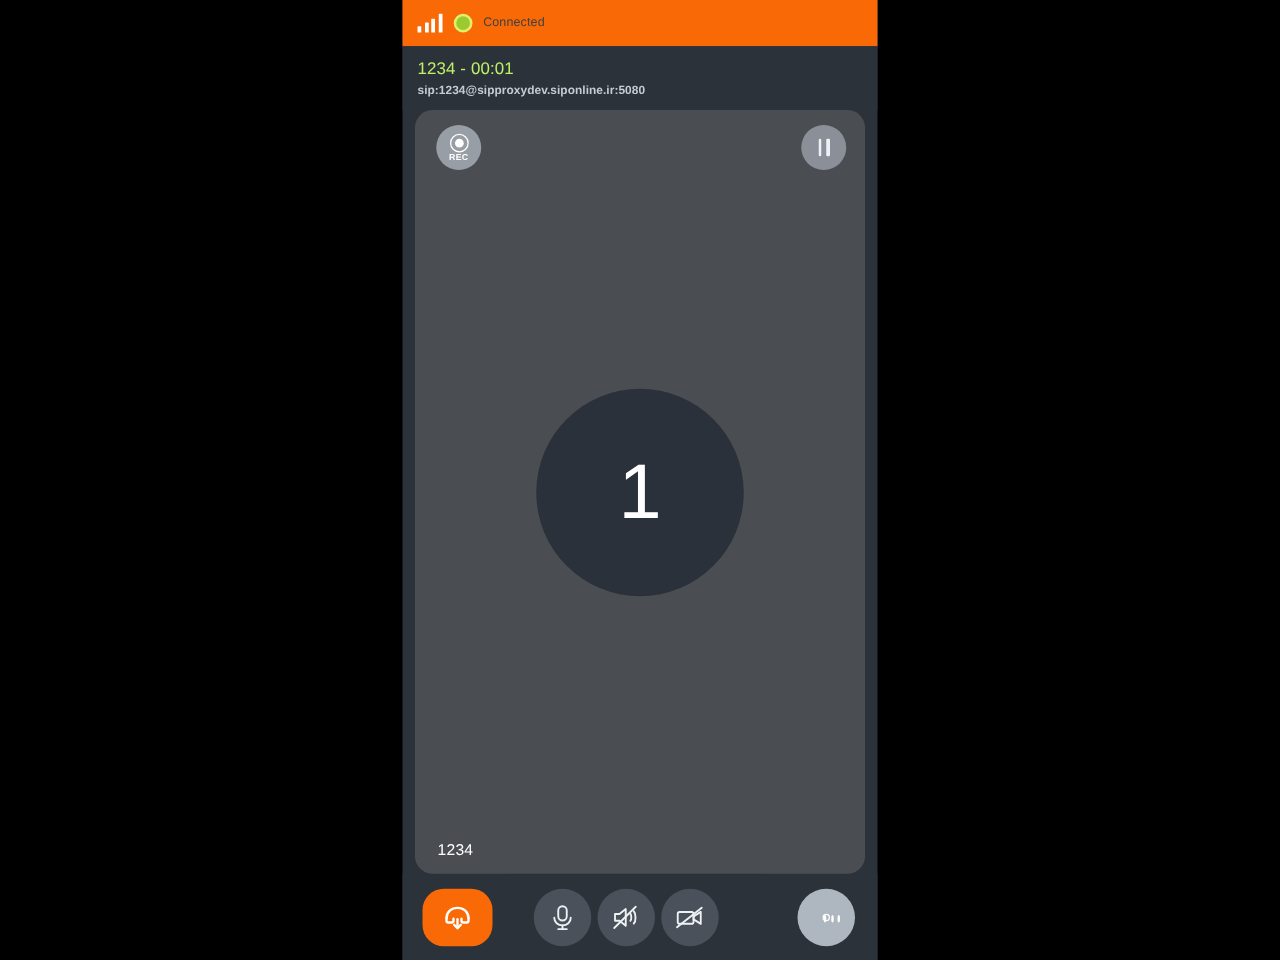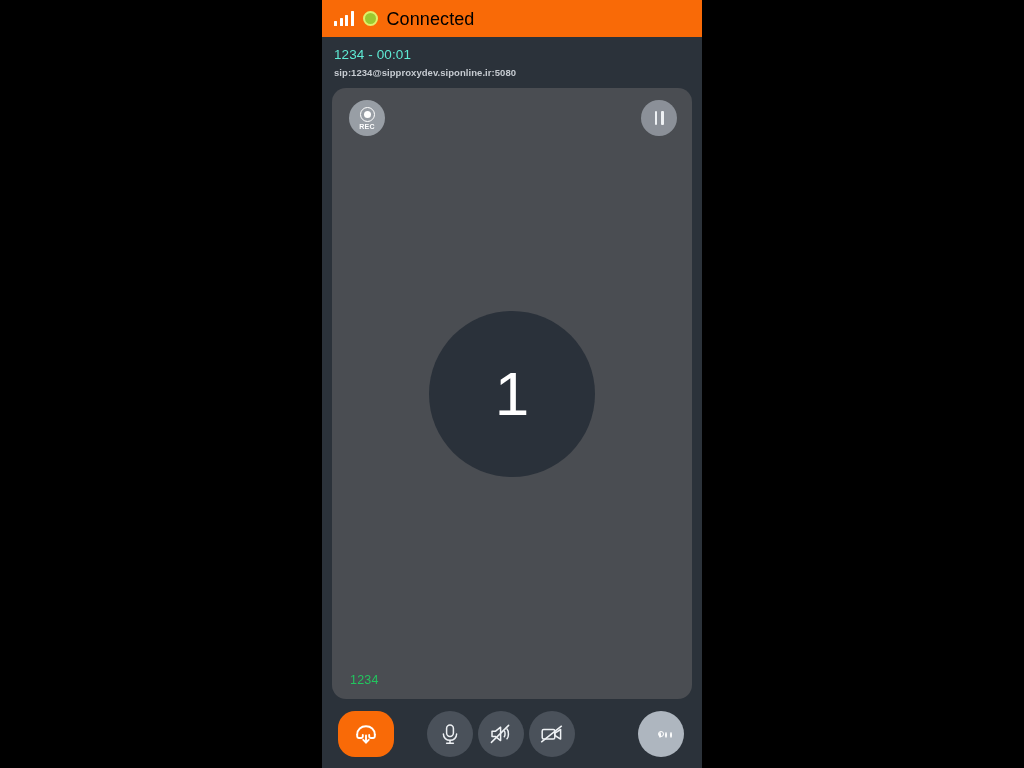--- a/index.html
+++ b/index.html
@@ -52,34 +52,34 @@
   #signal-icon i:nth-child(4) { height: 15px; }
 
   #connection-dot {
     width: 15px; height: 15px;
     border-radius: 50%;
     background: #9cc930;
     border: 2px solid #dff06a;
     flex: 0 0 auto;
   }
   #connection-label {
-    color: #000000;
-    font-size: 18px;
+    color: #404040;
+    font-size: 10px;
     letter-spacing: .1px;
     line-height: 1;
   }
 
   
   #call-header {
     flex: 0 0 auto;
     padding: 10px 0 9px 12px;
     background: #2b323a;
   }
   #call-title {
-    color: #5eead4;
+    color: #bef264;
     font-size: 13.5px;
     line-height: 1.25;
     letter-spacing: .1px;
   }
   #call-uri {
     color: #c6cbd1;
     font-size: 9.5px;
     line-height: 1.3;
     margin-top: 3px;
     letter-spacing: .05px;
@@ -169,21 +169,21 @@
     font-size: 62px;
     line-height: 1;
     font-weight: 400;
   }
 
   
   #participant-name {
     position: absolute;
     left: 18px;
     bottom: 12px;
-    color: #22c55e;
+    color: #ffffff;
     font-size: 12.5px;
     letter-spacing: .2px;
   }
 
   
   #control-bar {
     flex: 1 1 auto;
     display: flex;
     align-items: center;
     padding: 0 18px 0 16px;

